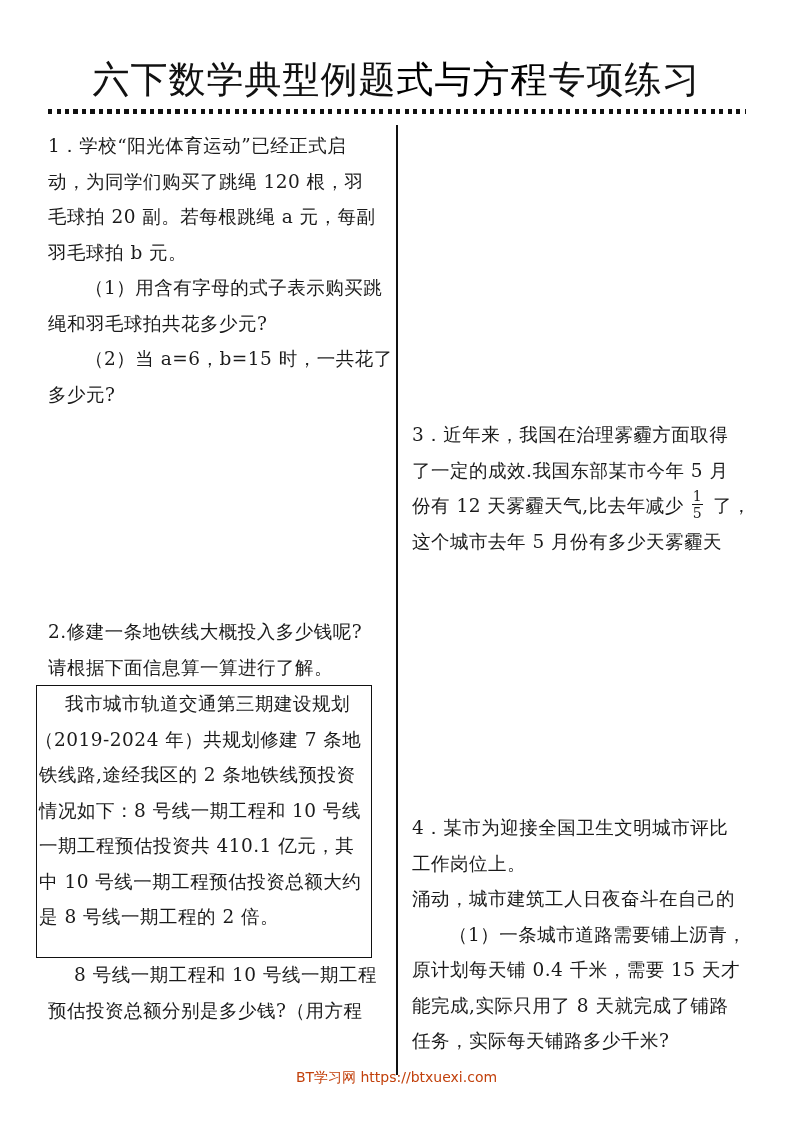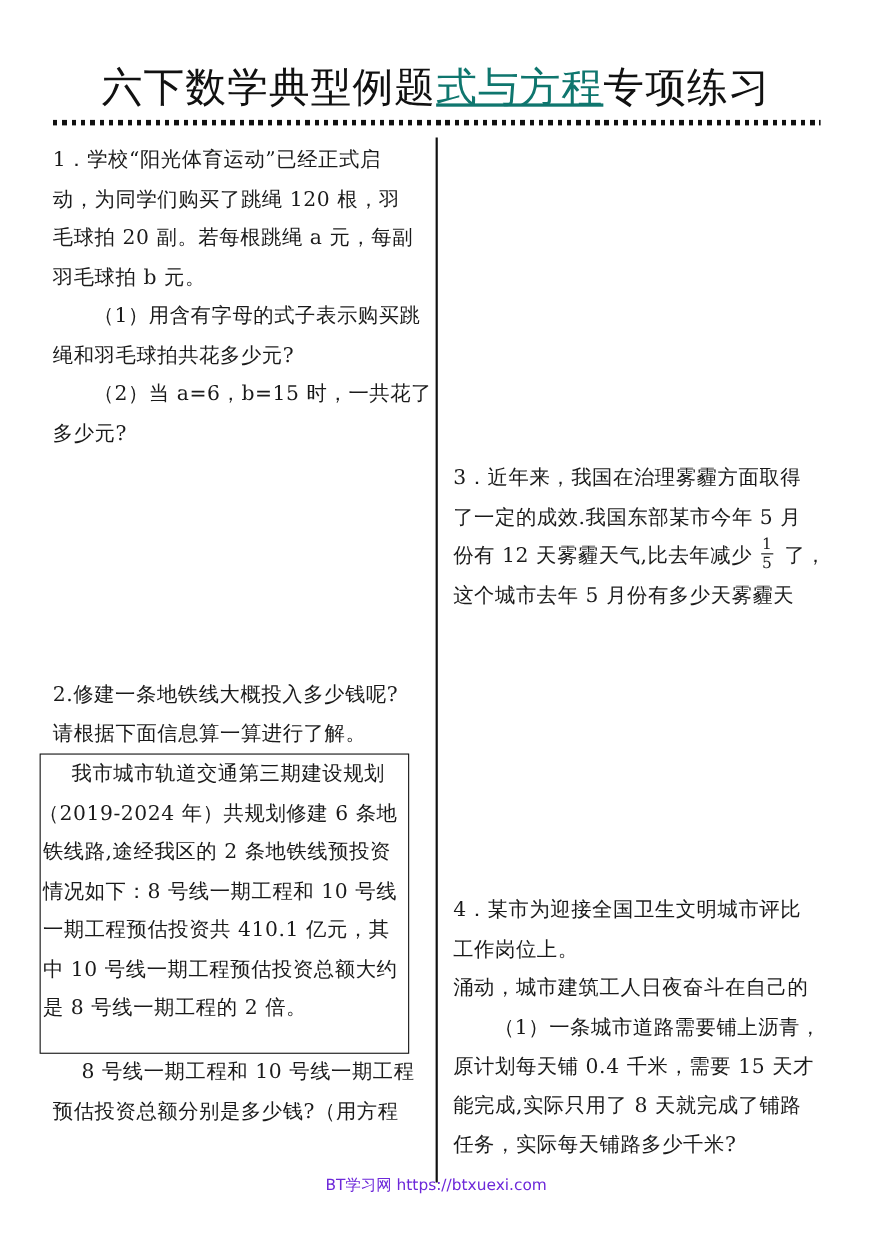--- a/index.html
+++ b/index.html
@@ -5,21 +5,21 @@
   html, body { margin: 0; padding: 0; }
   body {
     width: 793px; height: 1122px; background: #ffffff; position: relative; overflow: hidden;
     font-family: "DejaVu Serif", "Liberation Serif", serif; color: #1a1a1a;
   }
   .title {
     position: absolute; top: 55px; left: 0; width: 793px; text-align: center;
     font-family: "DejaVu Sans", "Liberation Sans", sans-serif;
     font-size: 37px; letter-spacing: 1px; color: #111; line-height: 50px;
   }
-  .title .hl { color: #0f766e; text-decoration: underline; }
+  .title .hl { color: #000000; }
   .dots {
     position: absolute; top: 109px; left: 48px; width: 698px; height: 5px;
     background-image: radial-gradient(circle, #000 0 0);
     background: repeating-linear-gradient(90deg, #111 0 4px, transparent 4px 8.5px);
   }
   .vline {
     position: absolute; left: 396px; top: 125px; width: 1.5px; height: 950px; background: #111;
   }
   .p {
     position: absolute; font-size: 18.5px; line-height: 35.5px; margin: 0; letter-spacing: 0.5px;
@@ -31,21 +31,21 @@
     border: 1.5px solid #111;
   }
   .frac {
     display: inline-block; vertical-align: middle; text-align: center; font-size: 14px;
     line-height: 16px; margin: 0 10px 0 8px; position: relative; top: -3px;
   }
   .frac .num { display: block; border-bottom: 1px solid #111; padding: 0 1px; }
   .frac .den { display: block; }
   .footer {
     position: absolute; top: 1069px; left: 0; width: 793px; text-align: center;
-    font-family: "DejaVu Sans", "Liberation Sans", sans-serif; font-size: 14px; color: #6d28d9;
+    font-family: "DejaVu Sans", "Liberation Sans", sans-serif; font-size: 14px; color: #c2410c;
   }
 </style>
 </head>
 <body>
 
 <div class="title">
   <span>六下数学典型例题</span><span class="hl">式与方程</span><span>专项练习</span>
 </div>
 <div class="dots"></div>
 <div class="vline"></div>
@@ -61,21 +61,21 @@
   <span class="ln">多少元?</span>
 </div>
 
 <div class="p" style="left:48px; top:614px;">
   <span class="ln">2.修建一条地铁线大概投入多少钱呢?</span>
   <span class="ln">请根据下面信息算一算进行了解。</span>
 </div>
 <div class="box">
   <div class="p" style="left:2px; top:0px;">
     <span class="ln" style="padding-left:26px;">我市城市轨道交通第三期建设规划</span>
-    <span class="ln" style="margin-left:-4px;">（2019-2024 年）共规划修建 6 条地</span>
+    <span class="ln" style="margin-left:-4px;">（2019-2024 年）共规划修建 7 条地</span>
     <span class="ln">铁线路,途经我区的 2 条地铁线预投资</span>
     <span class="ln">情况如下：8 号线一期工程和 10 号线</span>
     <span class="ln">一期工程预估投资共 410.1 亿元，其</span>
     <span class="ln">中 10 号线一期工程预估投资总额大约</span>
     <span class="ln">是 8 号线一期工程的 2 倍。</span>
   </div>
 </div>
 <div class="p" style="left:48px; top:957px;">
   <span class="ln" style="padding-left:26px;">8 号线一期工程和 10 号线一期工程</span>
   <span class="ln">预估投资总额分别是多少钱?（用方程</span>

